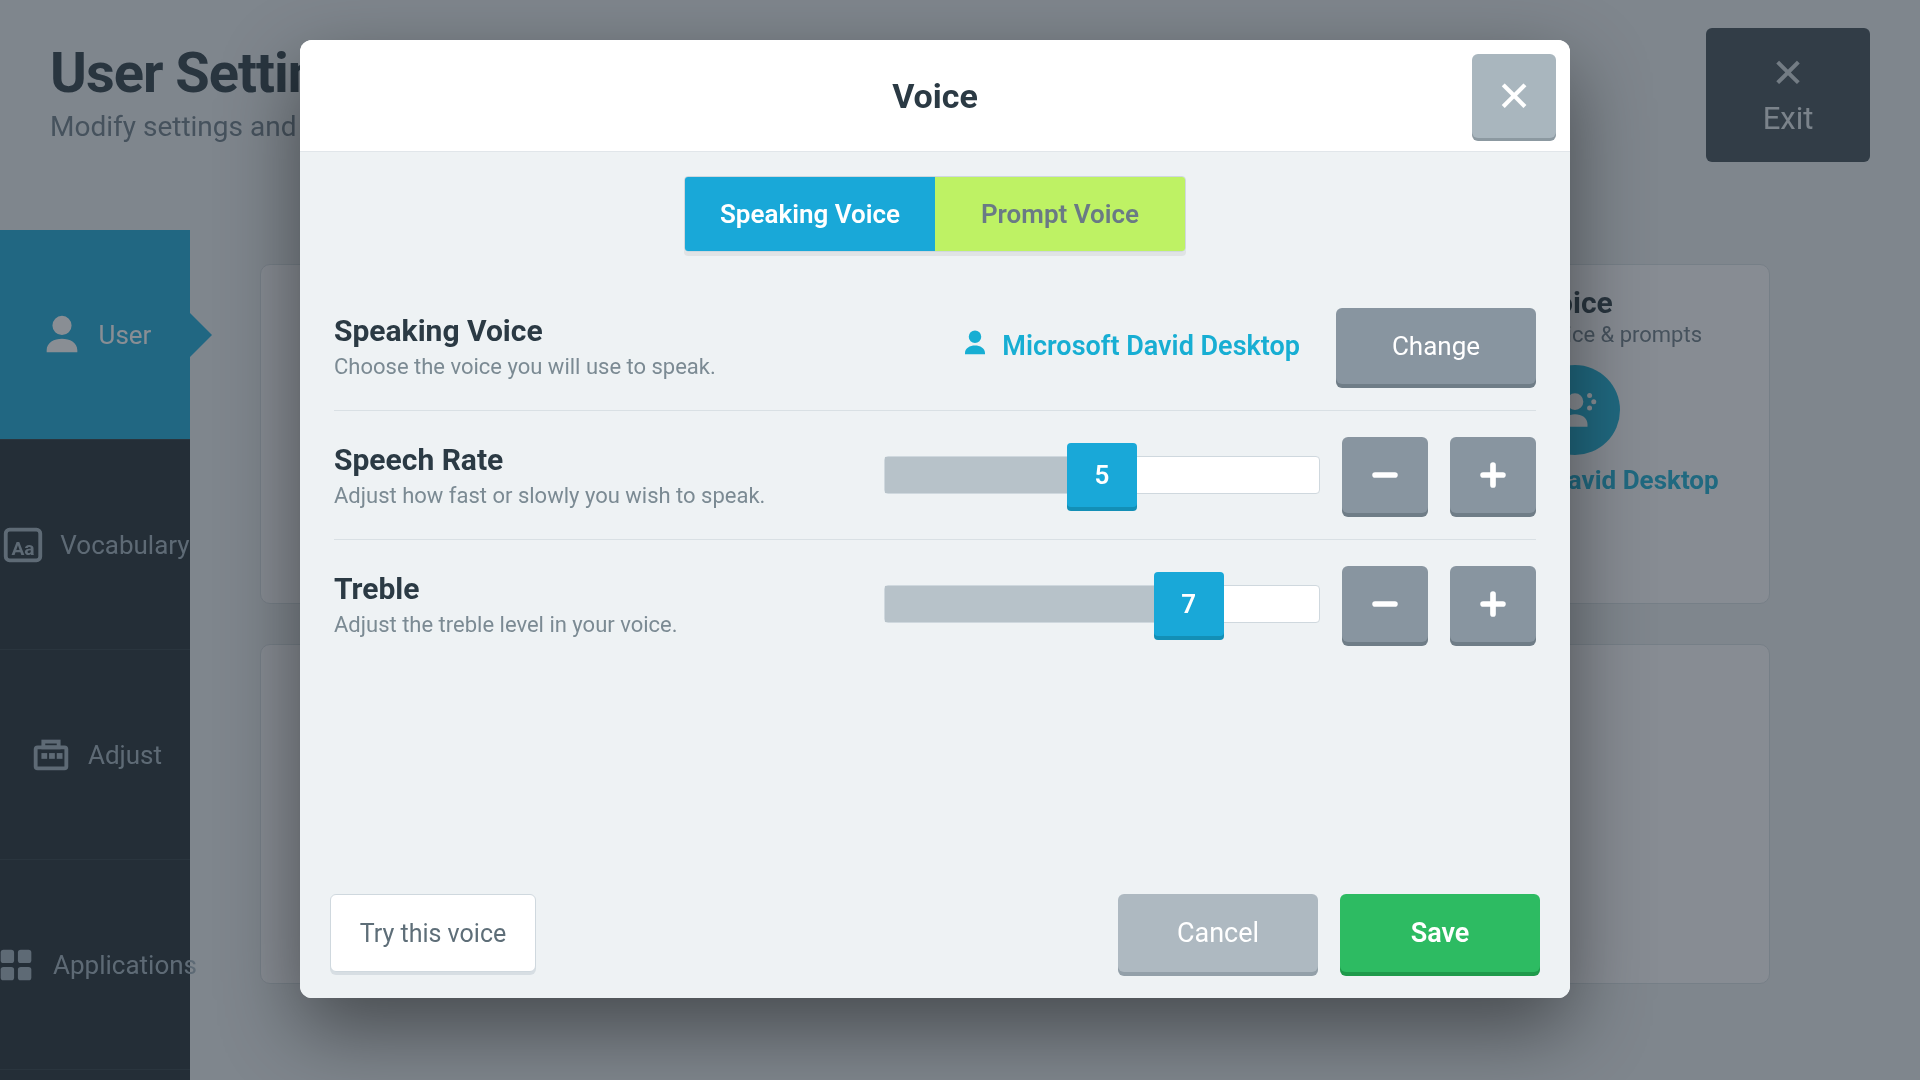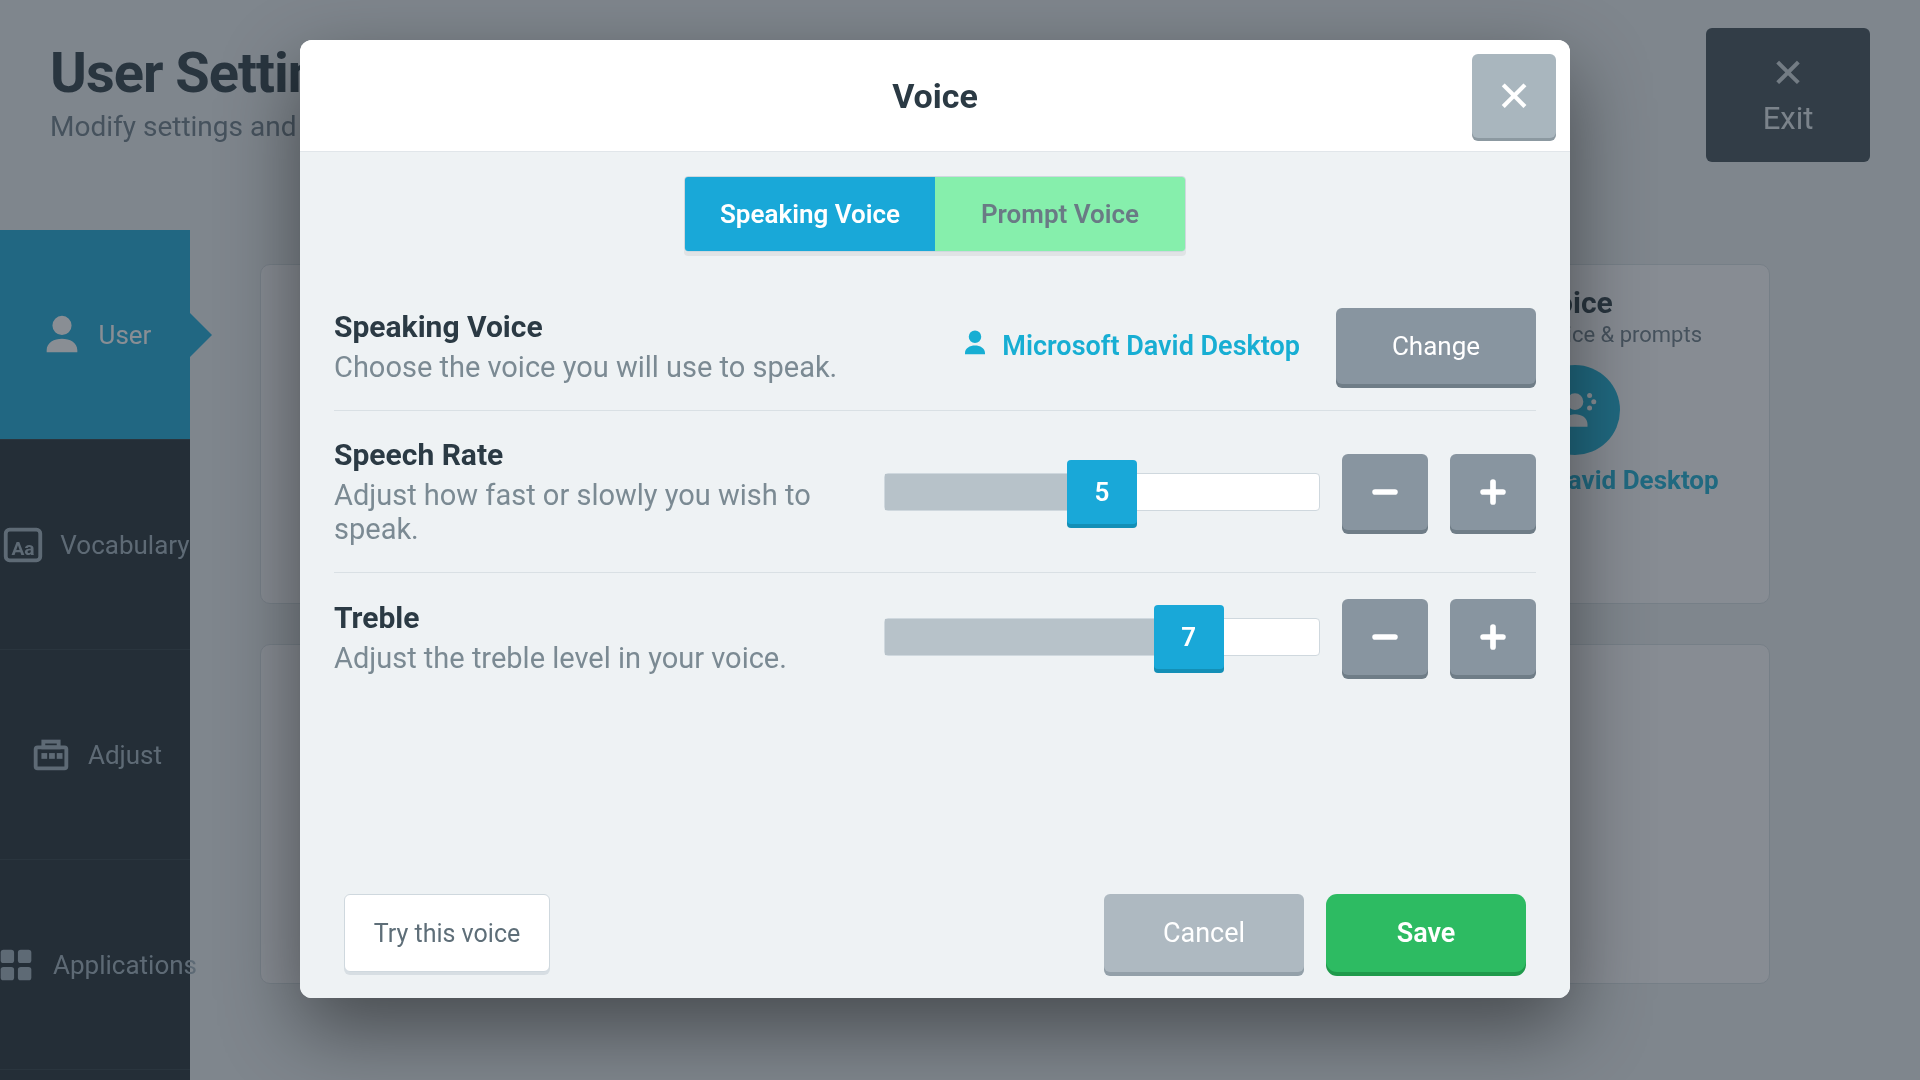--- a/index.html
+++ b/index.html
@@ -46,53 +46,53 @@
                   border-bottom:1px solid #e1e6ea; }
   .modal-header h2 { font-size:34px; font-weight:700; color:#2b3a44; }
   .close-btn { position:absolute; right:14px; top:14px; width:84px; height:84px; background:#a9b6be; border-radius:6px;
                display:flex; align-items:center; justify-content:center; color:#fff; font-size:42px; box-shadow:0 3px 0 #8c99a1; }
 
   .modal-body { flex:1; background:#eef2f4; padding:0 34px; display:flex; flex-direction:column; }
 
   .tabs { display:flex; margin:24px auto 30px; border:1px solid #cfd8de; border-radius:4px; overflow:hidden;
           box-shadow:0 4px 0 rgba(0,0,0,0.06); }
   .tab { width:250px; height:74px; display:flex; align-items:center; justify-content:center; font-size:26px; font-weight:600;
-         background:#86efac; color:#6a7a85; }
+         background:#bef264; color:#6a7a85; }
   .tab.active { background:#19a8d8; color:#fff; }
 
   .row { display:flex; align-items:center; padding:26px 0; border-bottom:1px solid #d9e0e4; gap:20px; }
   .row:last-of-type { border-bottom:none; }
   .row .txt { width:530px; }
   .row .txt h3 { font-size:30px; font-weight:700; color:#2b3a44; margin-bottom:6px; }
-  .row .txt p  { font-size:29px; color:#7b8a93; }
+  .row .txt p  { font-size:22px; color:#7b8a93; }
 
   .current-voice { display:flex; align-items:center; gap:12px; color:#17aed3; font-size:27px; font-weight:600; margin-right:16px; white-space:nowrap;}
   .current-voice svg { width:30px; height:30px; fill:#17aed3; }
 
   .btn-grey { background:#8895a0; color:#fff; font-size:26px; height:76px; border-radius:6px; display:flex;
               align-items:center; justify-content:center; box-shadow:0 4px 0 #6f7d87; }
   .change-btn { width:200px; }
 
   .slider-wrap { flex:1; display:flex; align-items:center; gap:22px; }
   .track { position:relative; flex:1; height:38px; background:#fff; border:1px solid #cfd8de; border-radius:4px; overflow:visible; }
   .fill  { position:absolute; left:0; top:0; bottom:0; background:#b7c2c9; }
   .thumb { position:absolute; top:-14px; width:70px; height:64px; background:#19a8d8; color:#fff; font-size:26px; font-weight:600;
            display:flex; align-items:center; justify-content:center; border-radius:4px; box-shadow:0 4px 0 #138fb6;
            transform:translateX(-50%); }
   .step-btn { width:86px; height:76px; background:#8895a0; border-radius:6px; box-shadow:0 4px 0 #6f7d87;
               display:flex; align-items:center; justify-content:center; }
   .step-btn svg { width:34px; height:34px; stroke:#fff; stroke-width:4; fill:none; stroke-linecap:round; }
 
-  .modal-footer { height:130px; background:#eef2f4; display:flex; align-items:center; padding:0 44px; gap:22px; }
+  .modal-footer { height:130px; background:#eef2f4; display:flex; align-items:center; padding:0 30px; gap:22px; }
   .try-btn { width:206px; height:78px; background:#fff; border:1px solid #cfd8de; border-radius:6px; color:#5e6e78;
              font-size:25px; display:flex; align-items:center; justify-content:center; box-shadow:0 3px 0 #d7dee3; }
   .spacer { flex:1; }
   .cancel-btn { width:200px; height:78px; background:#aeb9c1; color:#fff; font-size:27px; border-radius:6px;
                 display:flex; align-items:center; justify-content:center; box-shadow:0 4px 0 #93a0a9; }
-  .save-btn { width:200px; height:78px; background:#2dbb62; color:#fff; font-size:27px; font-weight:600; border-radius:11px;
+  .save-btn { width:200px; height:78px; background:#2dbb62; color:#fff; font-size:27px; font-weight:600; border-radius:6px;
               display:flex; align-items:center; justify-content:center; box-shadow:0 4px 0 #1f9a4b; }
 </style>
 </head>
 <body>
 
 <div class="app">
   <div class="header-area">
     <h1>User Settings</h1>
     <p>Modify settings and preferences</p>
   </div>

